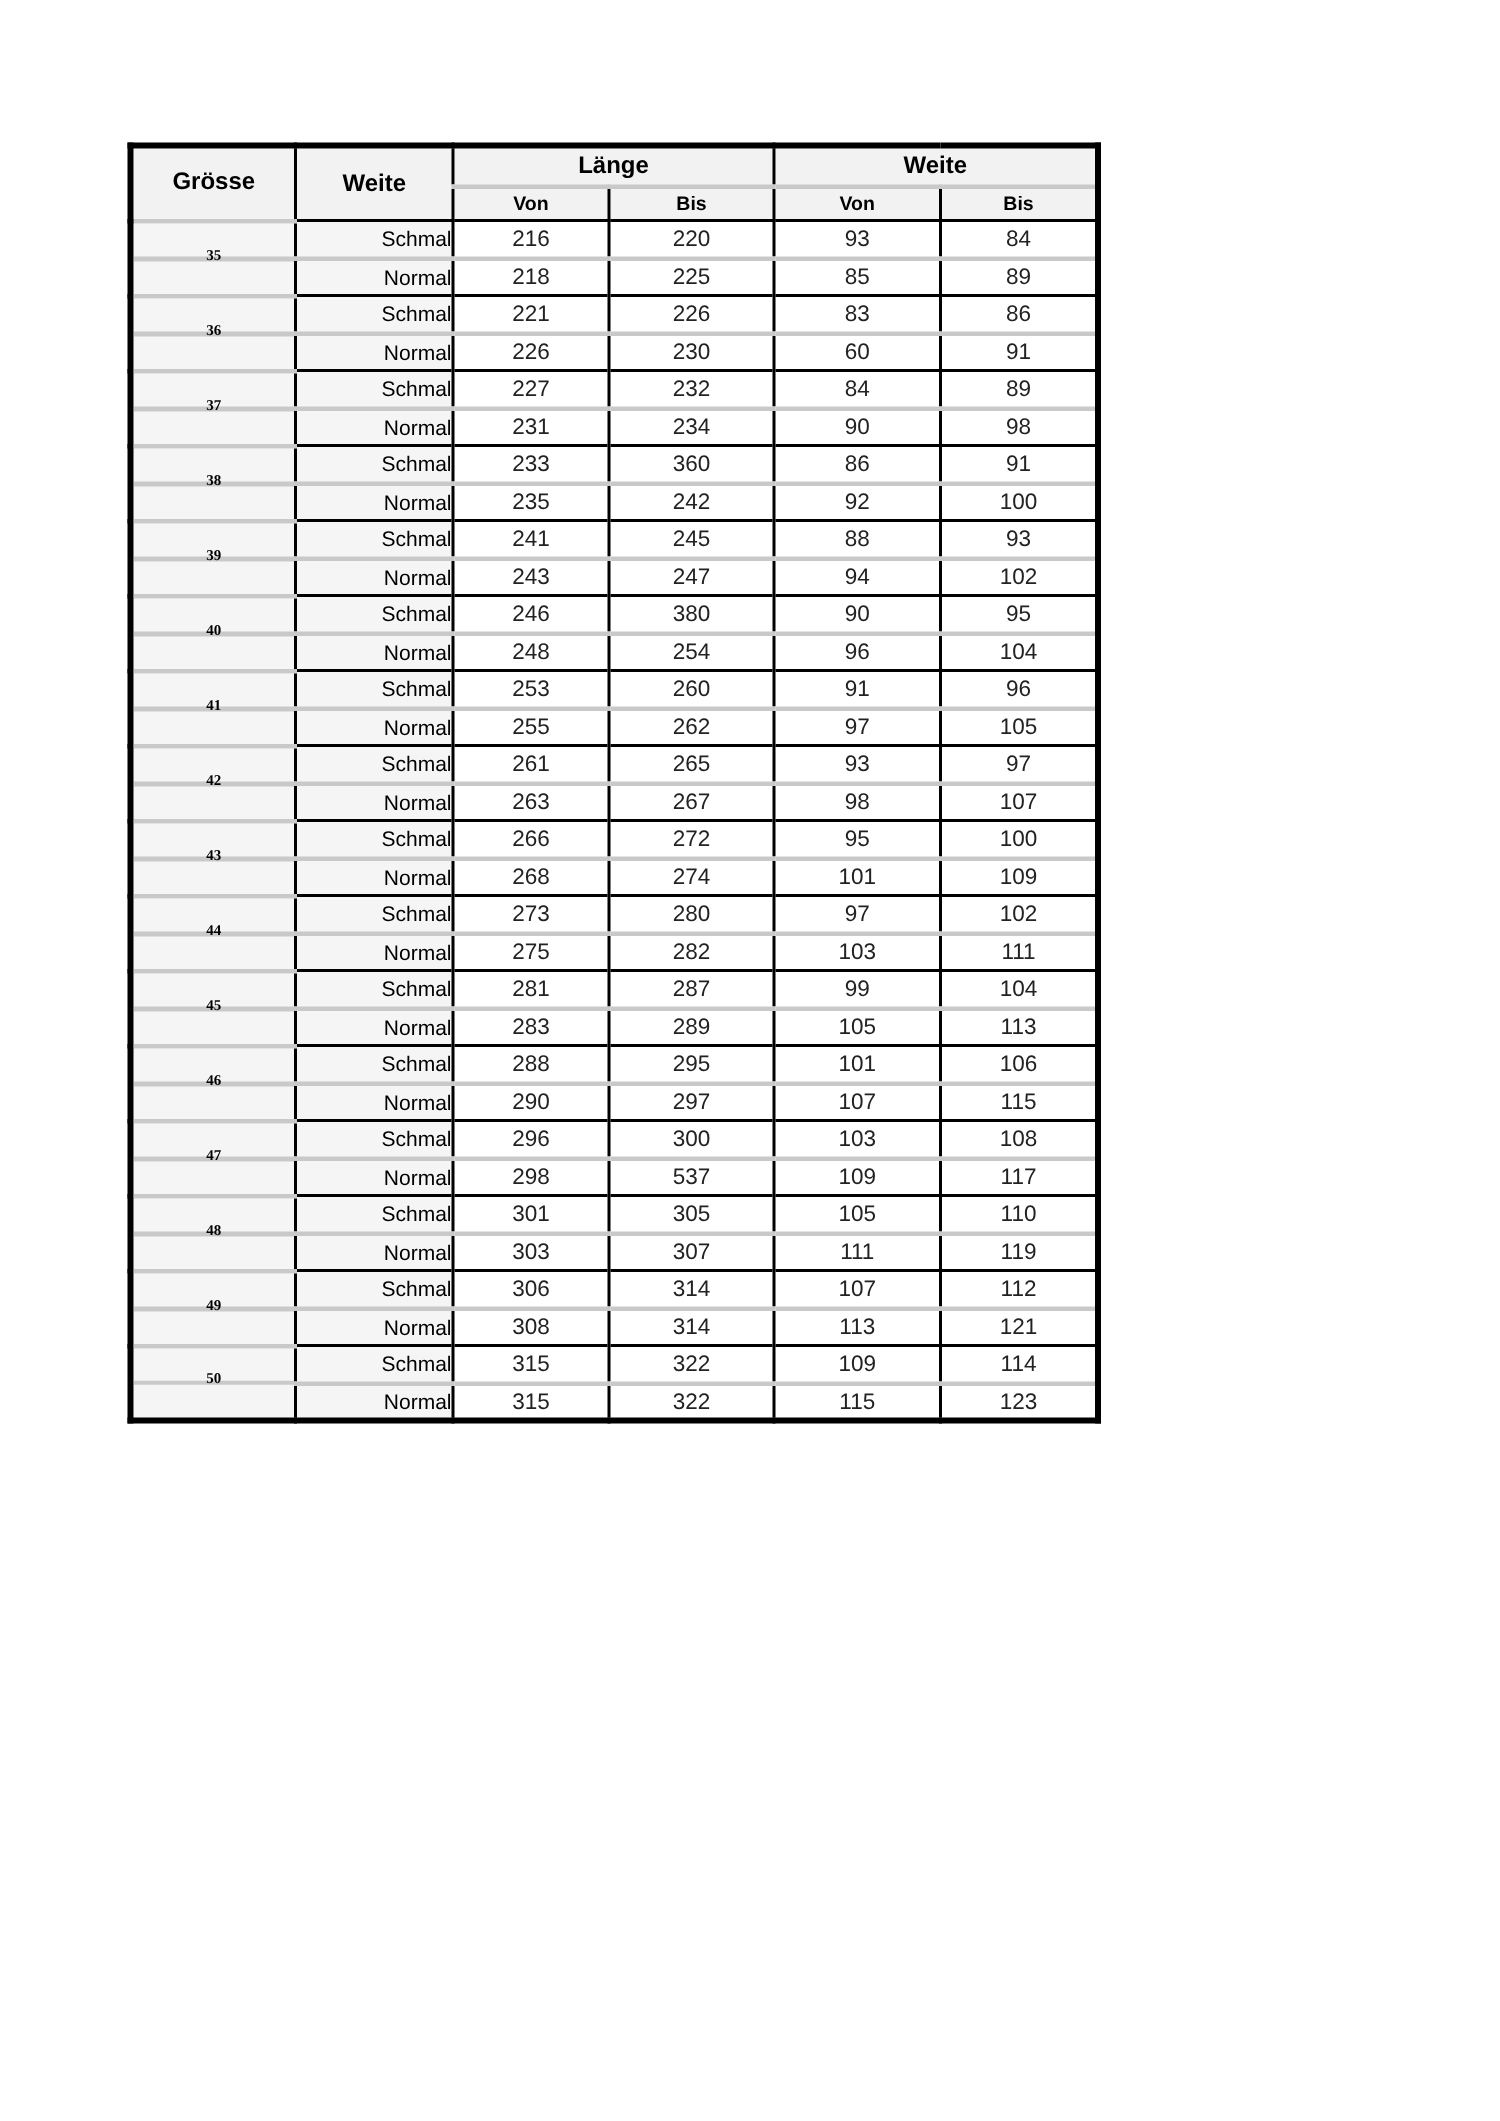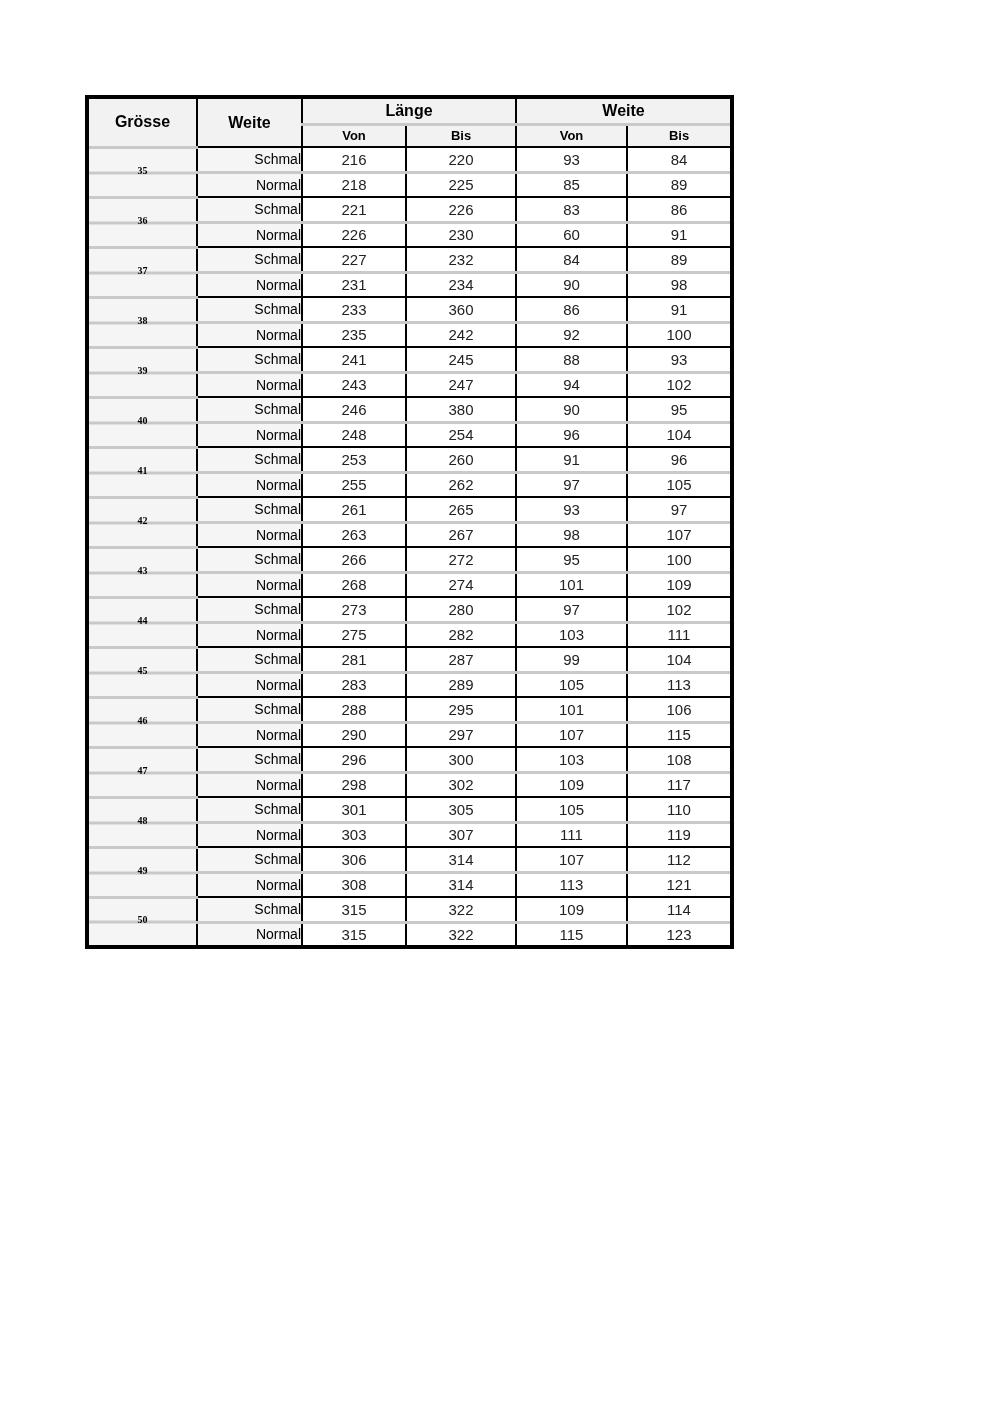--- a/index.html
+++ b/index.html
@@ -295,21 +295,21 @@
           <td class="size" rowspan="2"><span class="size-label">47</span></td>
           <td class="rowlabel">Schmal</td>
           <td class="num">296</td>
           <td class="num">300</td>
           <td class="num">103</td>
           <td class="num">108</td>
         </tr>
         <tr class="normal-row">
           <td class="rowlabel">Normal</td>
           <td class="num">298</td>
-          <td class="num">302</td>
+          <td class="num">537</td>
           <td class="num">109</td>
           <td class="num">117</td>
         </tr>
         <tr class="schmal-row">
           <td class="size" rowspan="2"><span class="size-label">48</span></td>
           <td class="rowlabel">Schmal</td>
           <td class="num">301</td>
           <td class="num">305</td>
           <td class="num">105</td>
           <td class="num">110</td>

